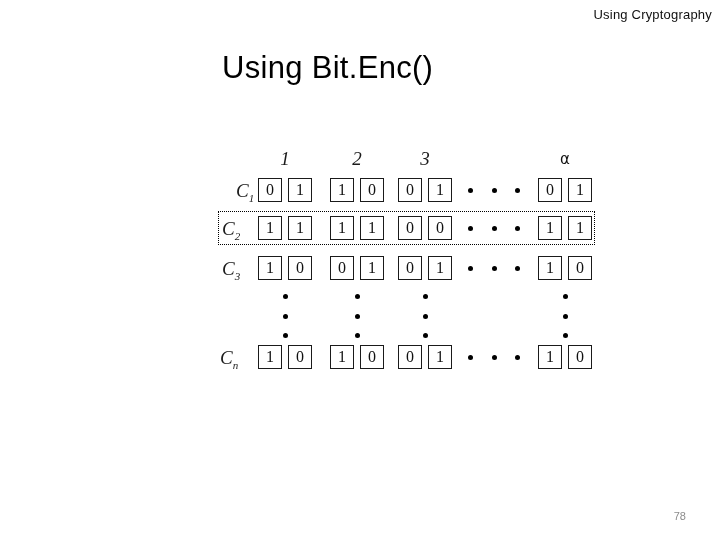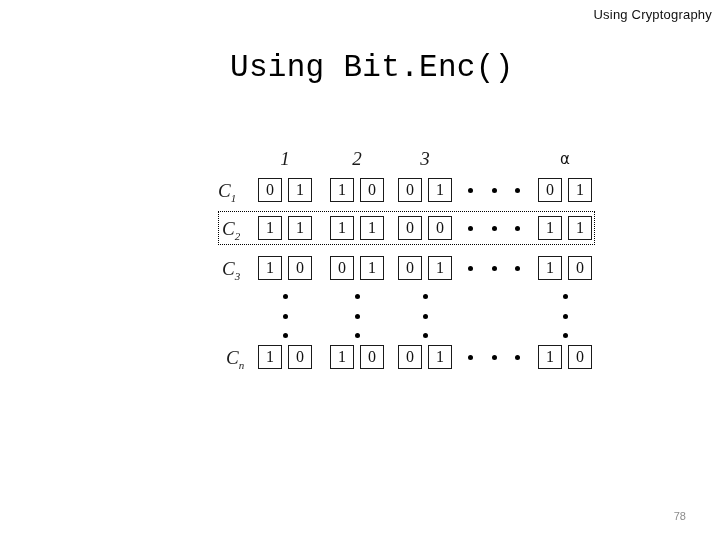--- a/index.html
+++ b/index.html
@@ -25,22 +25,22 @@
     font-size: 13px;
     letter-spacing: 0.2px;
     color: #101010;
     white-space: nowrap;
   }
 
   
   .slide-title {
     position: absolute;
     top: 50px;
-    left: 230px;
-    font-family: Liberation Mono, monospace;
+    left: 222px;
+    font-family: Liberation Sans, sans-serif;
     font-size: 31px;
     font-weight: 400;
     color: #000000;
     white-space: nowrap;
     letter-spacing: 0.3px;
   }
 
   
   .diagram {
     position: absolute;
@@ -162,21 +162,21 @@
 
 <div class="diagram">
 
   <div class="col-label" style="left:265px; top:148px;">1</div>
   <div class="col-label" style="left:337px; top:148px;">2</div>
   <div class="col-label" style="left:405px; top:148px;">3</div>
   <div class="col-label alpha" style="left:545px; top:150px;">α</div>
 
   <div class="row-highlight" style="left:218px; top:211px; width:377px; height:34px;"></div>
 
-  <div class="row-label" style="left:218px; top:180px;">
+  <div class="row-label" style="left:236px; top:180px;">
     <span>C</span><sub>1</sub>
   </div>
   <div class="bit-cell" style="left:258px; top:178px;">0</div>
   <div class="bit-cell" style="left:288px; top:178px;">1</div>
   <div class="bit-cell" style="left:330px; top:178px;">1</div>
   <div class="bit-cell" style="left:360px; top:178px;">0</div>
   <div class="bit-cell" style="left:398px; top:178px;">0</div>
   <div class="bit-cell" style="left:428px; top:178px;">1</div>
   <div class="h-ellipsis" style="left:466px; top:178px;">
       <i></i>
@@ -234,21 +234,21 @@
       <i></i>
       <i></i>
       <i></i>
     </div>
   <div class="v-ellipsis" style="left:538px; top:294px;">
       <i></i>
       <i></i>
       <i></i>
     </div>
 
-  <div class="row-label" style="left:226px; top:347px;">
+  <div class="row-label" style="left:220px; top:347px;">
     <span>C</span><sub>n</sub>
   </div>
   <div class="bit-cell" style="left:258px; top:345px;">1</div>
   <div class="bit-cell" style="left:288px; top:345px;">0</div>
   <div class="bit-cell" style="left:330px; top:345px;">1</div>
   <div class="bit-cell" style="left:360px; top:345px;">0</div>
   <div class="bit-cell" style="left:398px; top:345px;">0</div>
   <div class="bit-cell" style="left:428px; top:345px;">1</div>
   <div class="h-ellipsis" style="left:466px; top:345px;">
       <i></i>

